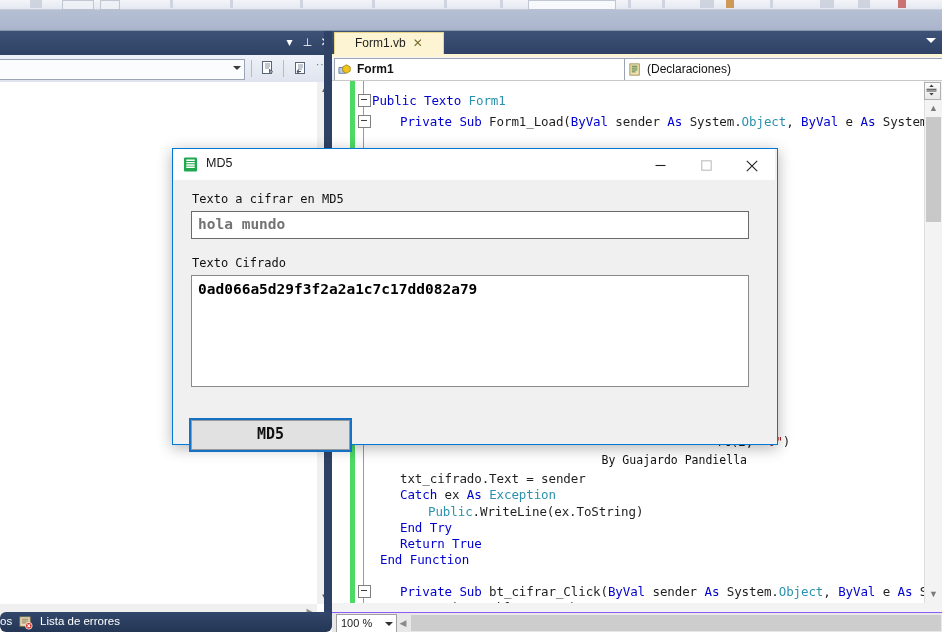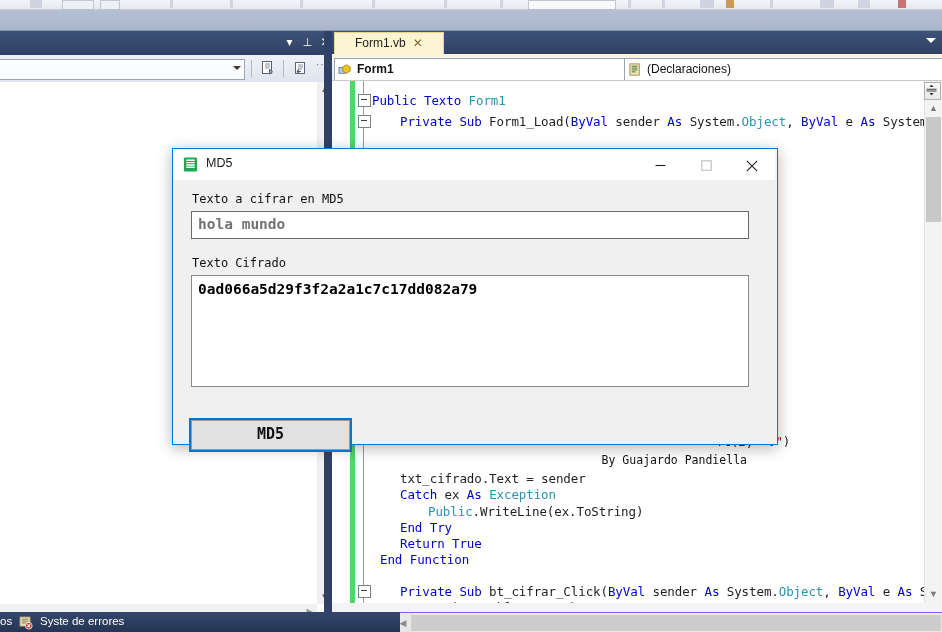--- a/index.html
+++ b/index.html
@@ -176,22 +176,23 @@
   #status-hscroll-left{
     position:absolute;left:64px;top:2px;width:14px;height:16px;
     color:#8a8a8a;font-size:9px;text-align:center;line-height:16px;
   }
   #status-hscroll-track{
     position:absolute;left:79px;top:2px;width:530px;height:16px;background:#cdcdcd;
   }
 
   
   #bottom-bar{
-    left:0;top:612px;width:400px;height:20px;
+    left:0;top:612px;width:332px;height:20px;
     background:linear-gradient(#33476c,#243654);
+    border-radius:6px;
   }
   #bottom-bar-label{
     position:absolute;left:0;top:3px;font-size:11.5px;color:#ffffff;
   }
   #error-list-item{
     position:absolute;left:18px;top:0px;height:20px;cursor:pointer;
   }
   #error-list-text{
     position:absolute;left:22px;top:3px;font-size:11.5px;color:#ffffff;white-space:nowrap;
   }
@@ -409,21 +410,21 @@
   <div id="bottom-bar-label">os</div>
   <div id="error-list-item">
     <span class="abs" style="left:0;top:3px;">
       <svg width="15" height="15" viewBox="0 0 16 16">
         <rect x="2" y="2" width="11" height="10" fill="#e8dcc0" stroke="#8a7a4a" stroke-width=".8"></rect>
         <path d="M4 4.5h7M4 6.5h7M4 8.5h5" stroke="#8a7a4a" stroke-width="1"></path>
         <circle cx="11.5" cy="11.5" r="3.6" fill="#d43b2f" stroke="#ffffff" stroke-width=".8"></circle>
         <path d="M10.1 10.1l2.8 2.8M12.9 10.1l-2.8 2.8" stroke="#ffffff" stroke-width="1.1"></path>
       </svg>
     </span>
-    <span id="error-list-text">Syste de errores</span>
+    <span id="error-list-text">Lista de errores</span>
   </div>
 </div>
 
 <div class="abs" id="md5-dialog">
 
   <div id="md5-titlebar">
     <div id="md5-app-icon">
       <svg width="15" height="15" viewBox="0 0 16 16">
         <rect x="1" y="0.5" width="14" height="15" rx="1.5" fill="#1fa84f"></rect>
         <path d="M3.5 3.5h9M3.5 6h9M3.5 8.5h9M3.5 11h9" stroke="#ffffff" stroke-width="1.5"></path>

